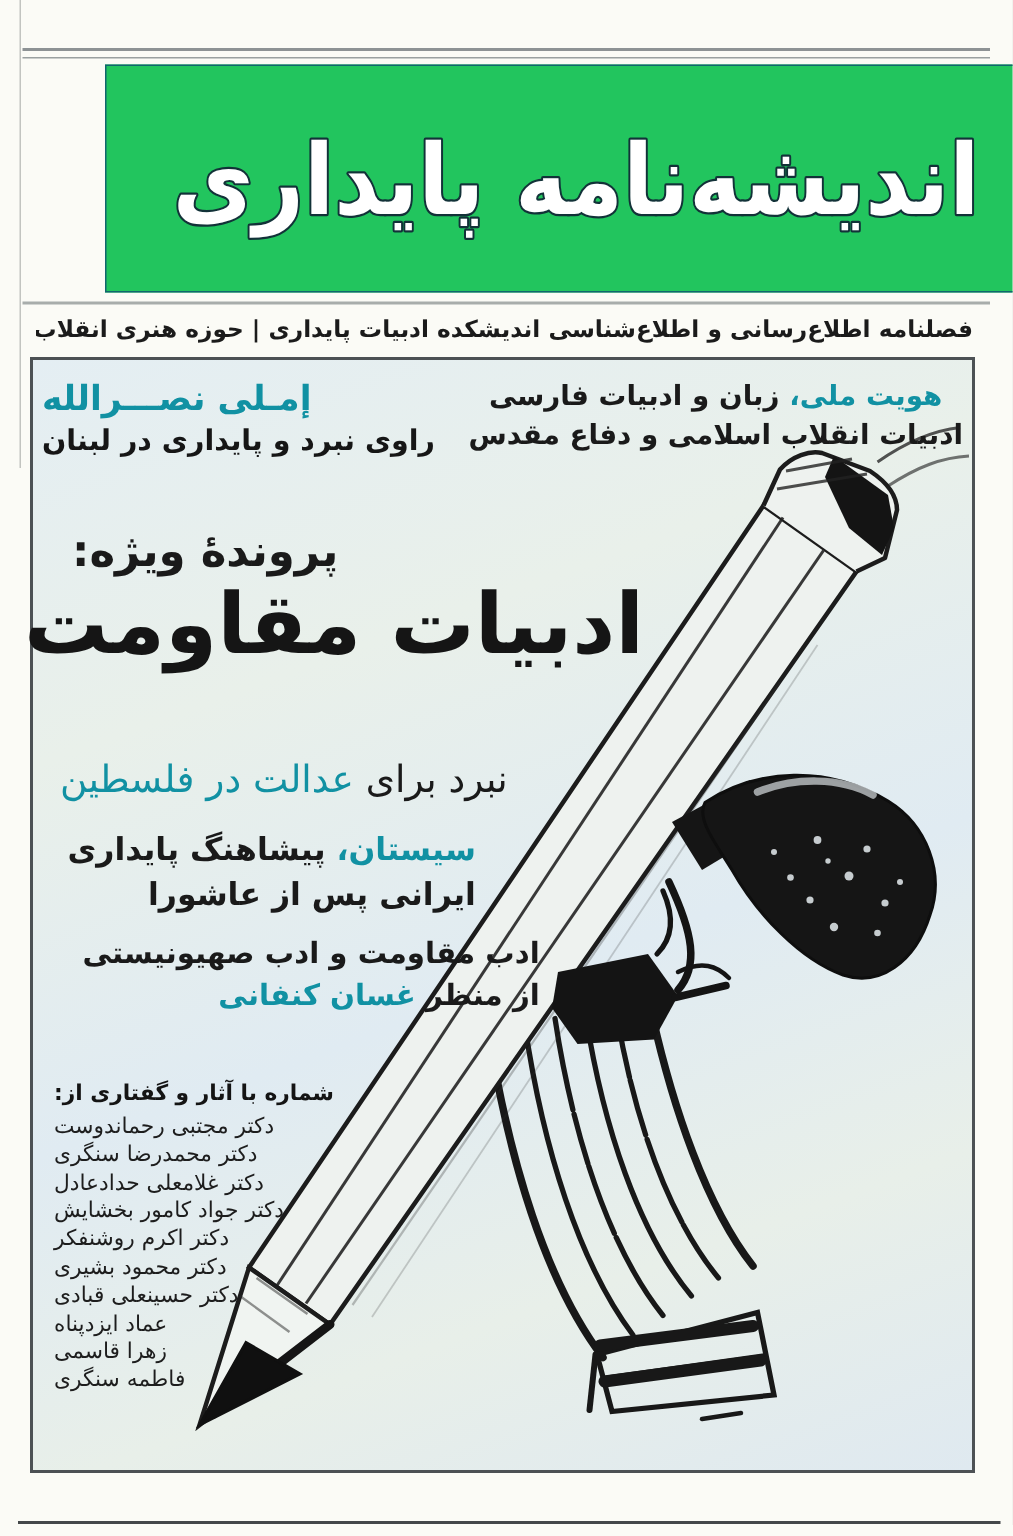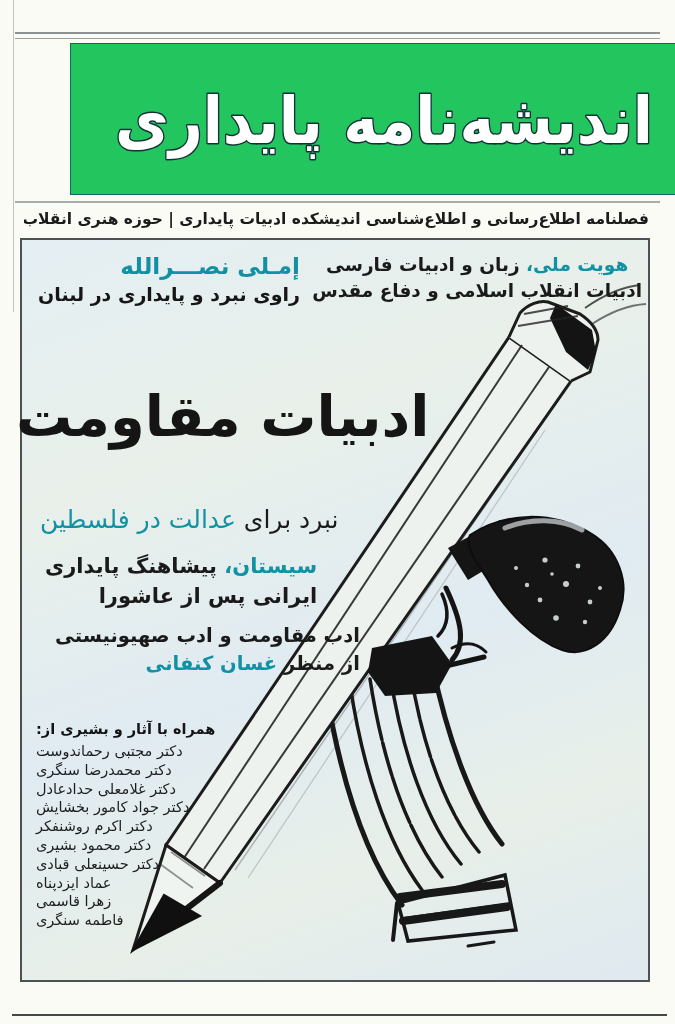--- a/index.html
+++ b/index.html
@@ -30,21 +30,21 @@
   
   .cover{
     position:absolute;left:20px;top:238px;width:630px;height:744px;box-sizing:border-box;
     border:2px solid #4c5154;
     background:linear-gradient(160deg,#e4eef3 0%,#e9f0ea 28%,#e0ebf2 55%,#e8efe9 78%,#dfe9f0 100%);
   }
   .illus{position:absolute;left:22px;top:240px;width:626px;height:740px;z-index:1;}
   .txt{position:absolute;z-index:2;color:#1a1a1a;}
   .accent{color:#1191a3;}
   .topics{right:33px;top:252px;text-align:center;font-weight:bold;font-size:18.5px;line-height:26px;}
-  .feature{left:28px;top:251px;width:272px;text-align:right;}
+  .feature{left:28px;top:251px;width:272px;text-align:left;}
   .feature .author{font-size:23px;font-weight:bold;line-height:30px;}
   .feature .tagline{font-size:19px;font-weight:bold;line-height:27px;color:#161616;}
   .kicker{left:48px;top:350px;font-size:29px;font-weight:bold;white-space:nowrap;direction:rtl;}
   .big-title{left:16px;top:384px;font-size:56px;font-weight:bold;white-space:nowrap;direction:rtl;
     letter-spacing:-1px;color:#151515;}
   .article1{left:40px;top:505px;font-size:25px;font-weight:normal;white-space:nowrap;direction:rtl;}
   .article2{left:45px;top:551px;font-size:21px;font-weight:bold;line-height:30px;white-space:nowrap;direction:rtl;}
   .article3{left:55px;top:622px;font-size:19.5px;font-weight:bold;line-height:28px;white-space:nowrap;direction:rtl;}
   .contributors{left:36px;top:719px;direction:rtl;text-align:left;width:200px;}
   .contributors .hdr{font-size:14.5px;font-weight:bold;line-height:21px;margin-bottom:2px;color:#141414;}
@@ -142,20 +142,21 @@
       <span>زبان و ادبیات فارسی</span>
     </div>
     <div>ادبیات انقلاب اسلامی و دفاع مقدس</div>
   </div>
 
   <div class="txt feature">
     <div class="author accent">إمـلی نصـــرالله</div>
     <div class="tagline">راوی نبرد و پایداری در لبنان</div>
   </div>
 
+  <div class="txt kicker">پروندهٔ ویژه:</div>
   <div class="txt big-title">ادبیات مقاومت</div>
 
   <div class="txt article1">
     <span>نبرد برای</span>
     <span class="accent">عدالت در فلسطین</span>
   </div>
 
   <div class="txt article3">
     <div>ادب مقاومت و ادب صهیونیستی</div>
     <div>
@@ -166,21 +167,21 @@
 
   <div class="txt article2">
     <div>
       <span class="accent">سیستان،</span>
       <span>پیشاهنگ پایداری</span>
     </div>
     <div>ایرانی پس از عاشورا</div>
   </div>
 
   <div class="txt contributors">
-    <div class="hdr">همراه با آثار و بشیری از:</div>
+    <div class="hdr">شماره با آثار و گفتاری از:</div>
     <div class="nm">دکتر مجتبی رحماندوست</div>
     <div class="nm">دکتر محمدرضا سنگری</div>
     <div class="nm">دکتر غلامعلی حدادعادل</div>
     <div class="nm">دکتر جواد کامور بخشایش</div>
     <div class="nm">دکتر اکرم روشنفکر</div>
     <div class="nm">دکتر محمود بشیری</div>
     <div class="nm">دکتر حسینعلی قبادی</div>
     <div class="nm">عماد ایزدپناه</div>
     <div class="nm">زهرا قاسمی</div>
     <div class="nm">فاطمه سنگری</div>

